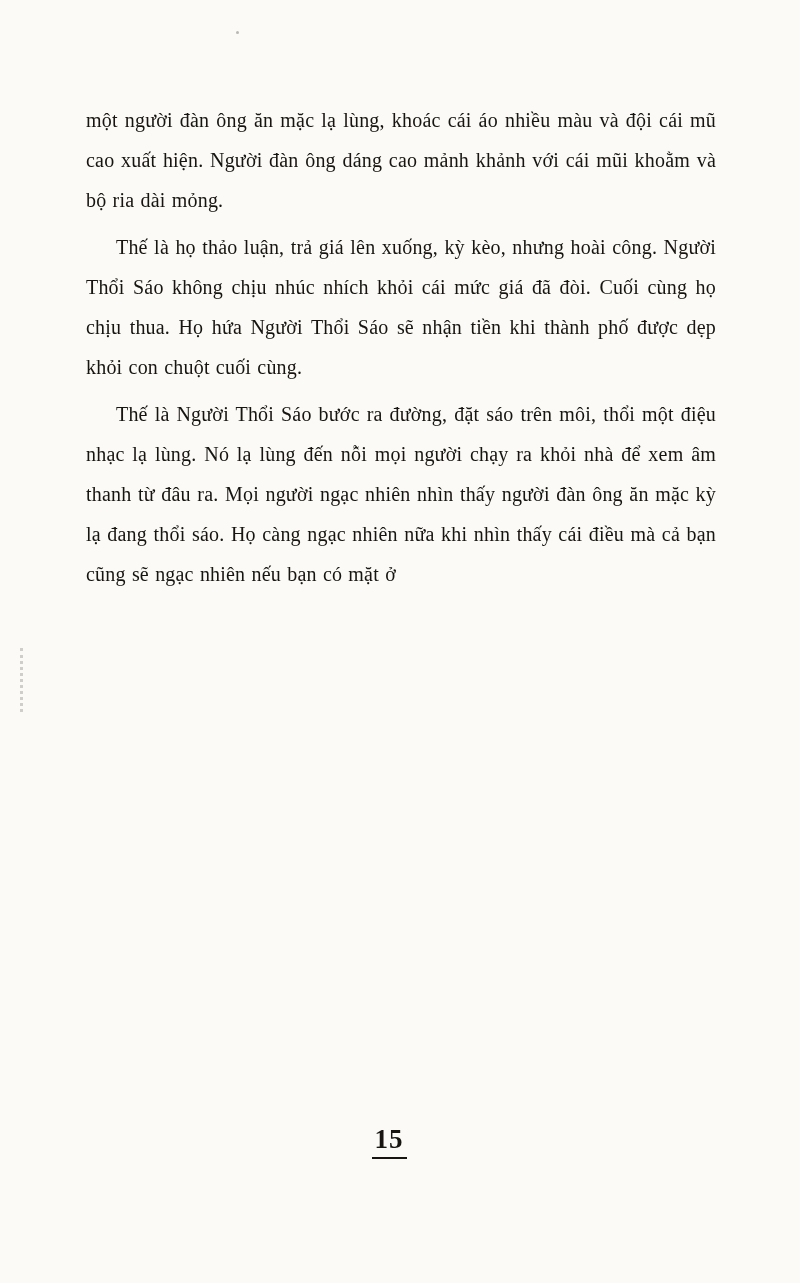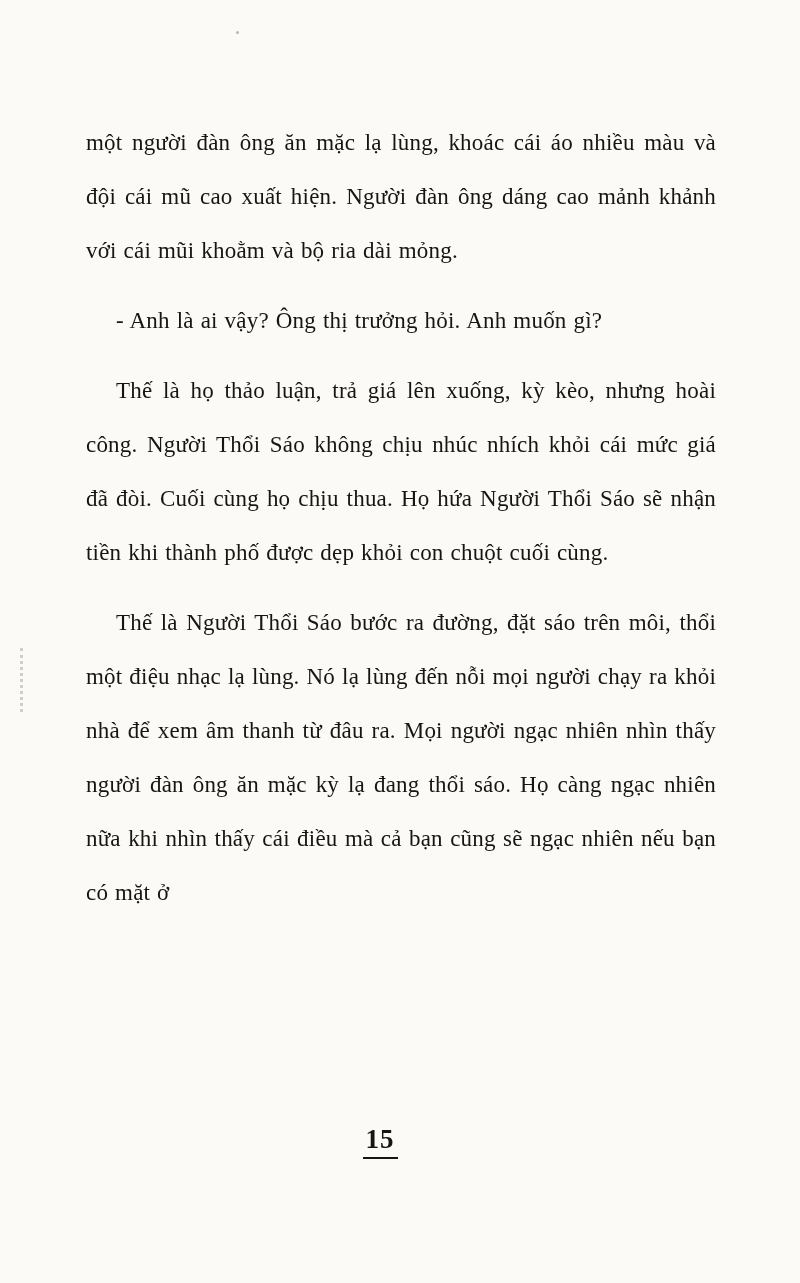--- a/index.html
+++ b/index.html
@@ -15,33 +15,33 @@
     font-family: "Liberation Serif", "DejaVu Serif", serif;
   }
   .page-body {
     position: absolute;
     left: 86px;
     top: 100px;
     width: 630px;
     color: #181511;
   }
   .para {
-    font-size: 23px;
-    line-height: 54px;
+    font-size: 20px;
+    line-height: 40px;
     text-align: justify;
-    margin: 16px 0 7px 0;
+    margin: 0 0 7px 0;
     letter-spacing: 0.2px;
     word-spacing: 1px;
   }
   .para.indent {
     text-indent: 30px;
   }
   .page-number-wrap {
     position: absolute;
-    left: 4px;
+    left: 13px;
     top: 1124px;
     width: 672px;
     text-align: center;
     padding-left: 40px;
   }
   .page-number-wrap span {
     display: inline-block;
     font-size: 27px;
     font-weight: bold;
     color: #181511;
@@ -70,20 +70,19 @@
   }
 </style>
 </head>
 <body>
 
 <div class="speck"></div>
 <div class="scan-artifact"></div>
 
 <div class="page-body">
   <p class="para">một người đàn ông ăn mặc lạ lùng, khoác cái áo nhiều màu và đội cái mũ cao xuất hiện. Người đàn ông dáng cao mảnh khảnh với cái mũi khoằm và bộ ria dài mỏng.</p>
-  <p class="para indent">- Anh là ai vậy? Ông thị trưởng hỏi. Anh muốn gì?</p>
   <p class="para indent">Thế là họ thảo luận, trả giá lên xuống, kỳ kèo, nhưng hoài công. Người Thổi Sáo không chịu nhúc nhích khỏi cái mức giá đã đòi. Cuối cùng họ chịu thua. Họ hứa Người Thổi Sáo sẽ nhận tiền khi thành phố được dẹp khỏi con chuột cuối cùng.</p>
   <p class="para indent">Thế là Người Thổi Sáo bước ra đường, đặt sáo trên môi, thổi một điệu nhạc lạ lùng. Nó lạ lùng đến nỗi mọi người chạy ra khỏi nhà để xem âm thanh từ đâu ra. Mọi người ngạc nhiên nhìn thấy người đàn ông ăn mặc kỳ lạ đang thổi sáo. Họ càng ngạc nhiên nữa khi nhìn thấy cái điều mà cả bạn cũng sẽ ngạc nhiên nếu bạn có mặt ở</p>
 </div>
 
 <div class="page-number-wrap">
   <span>15</span>
 </div>
 
 </body></html>

